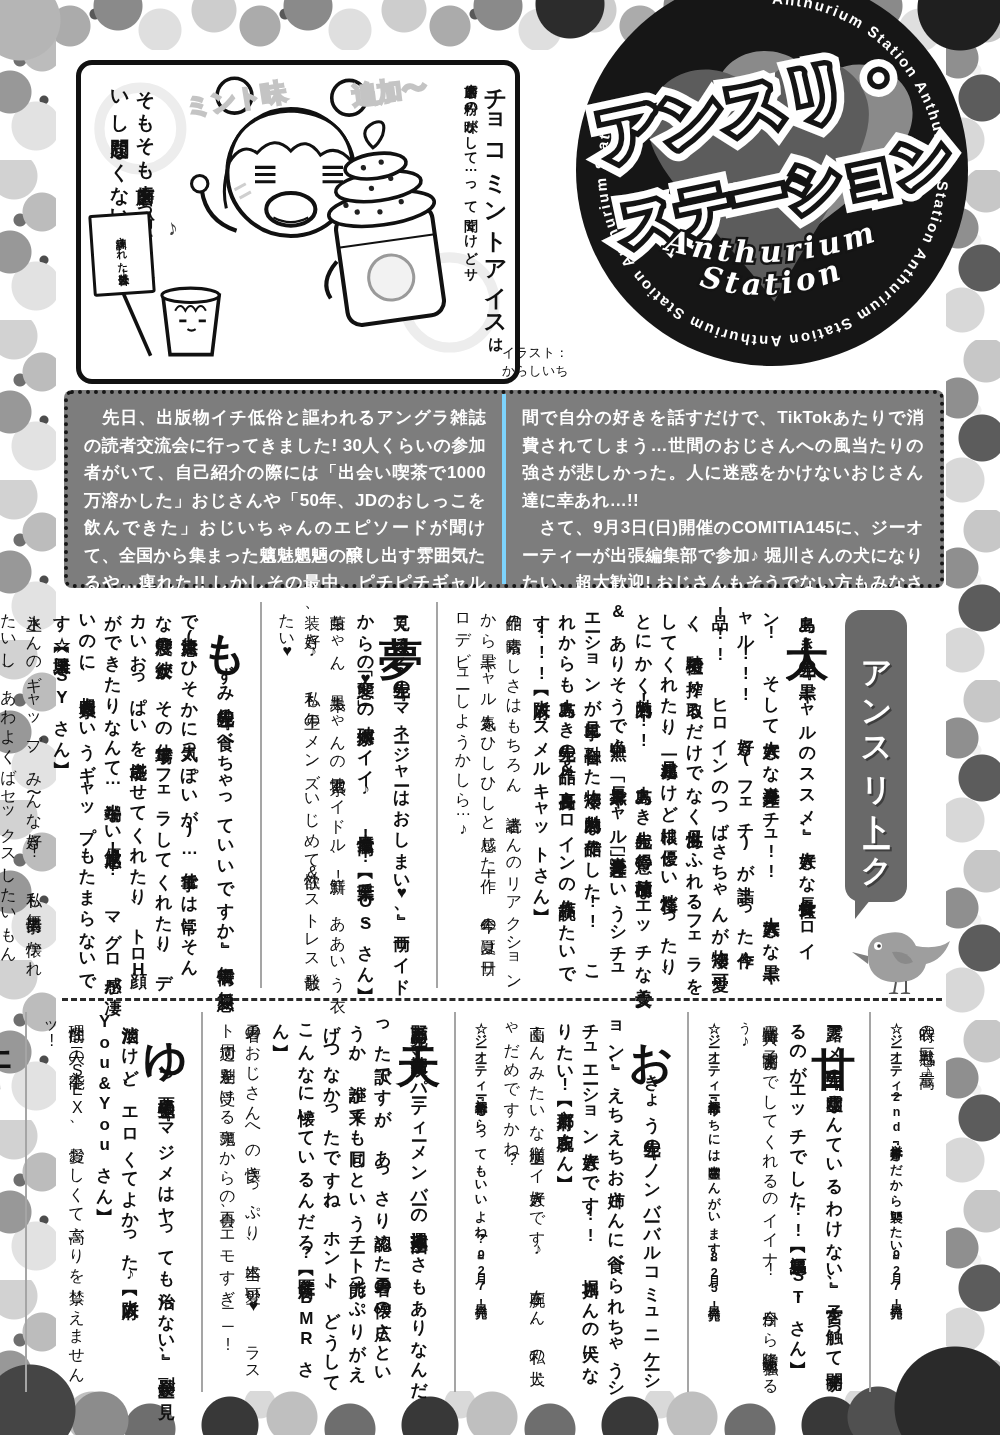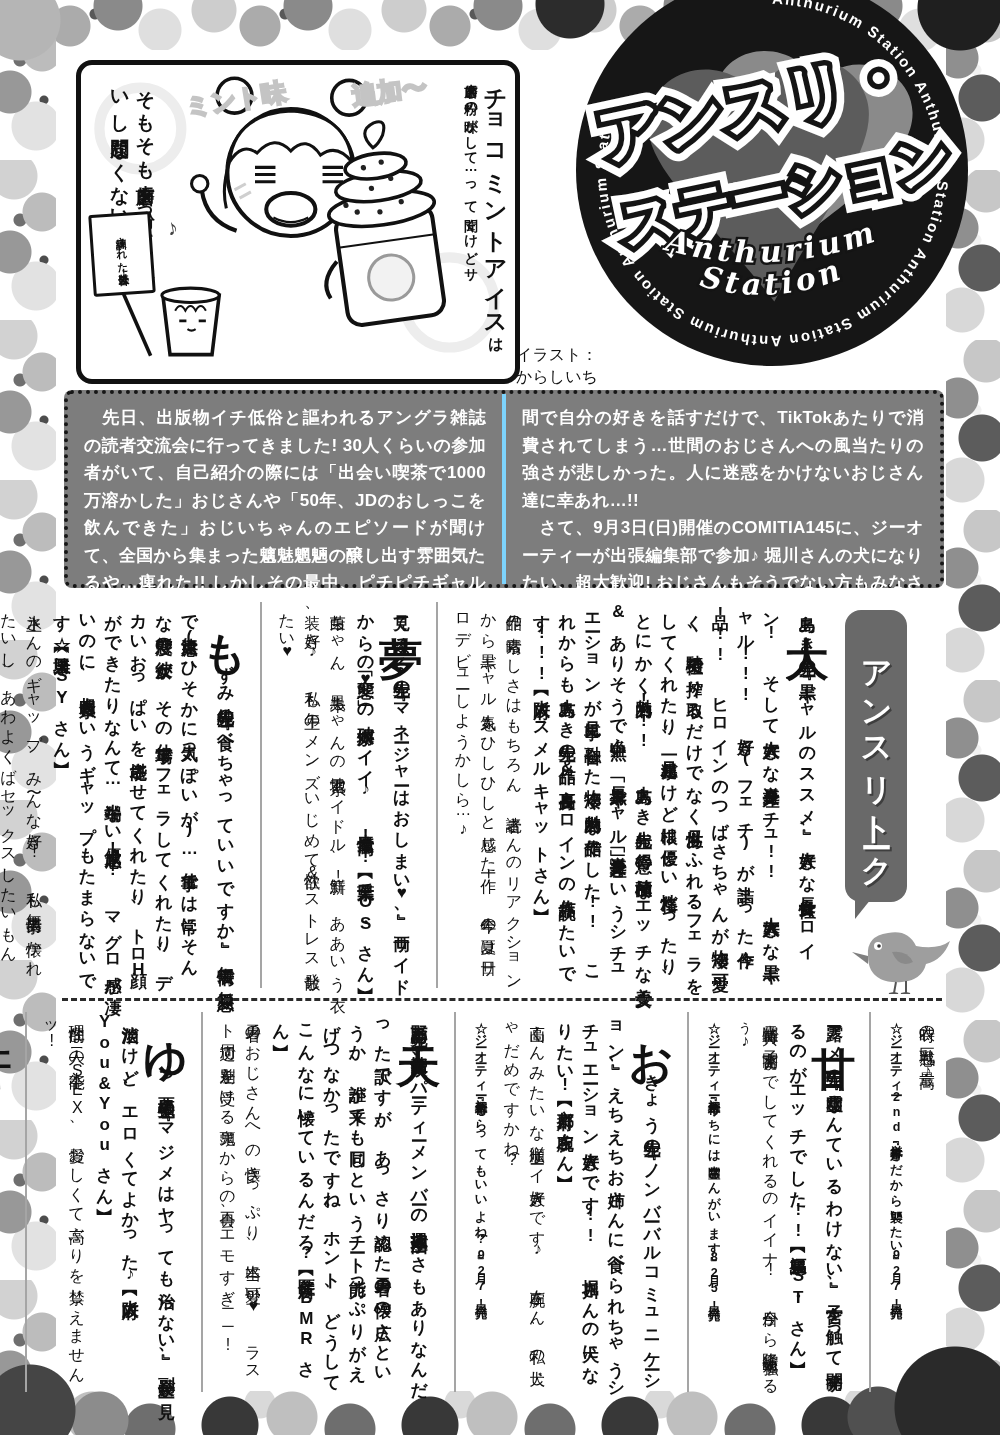--- a/index.html
+++ b/index.html
@@ -70,21 +70,21 @@
   #p-word1{left:104px;top:18px;transform:rotate(-9deg);}
   #p-word2{right:88px;top:10px;transform:rotate(-7deg);}
   .p-sign{position:absolute;left:10px;top:148px;width:56px;height:76px;background:#fff;
     border:3px solid #111;border-radius:3px;transform:rotate(-4deg);z-index:3;
     display:flex;align-items:center;justify-content:center;}
   .p-sign span{writing-mode:vertical-rl;text-orientation:upright;font-size:10.5px;font-weight:900;line-height:1.6;}
   .p-note{position:absolute;left:86px;top:150px;font-size:22px;color:#444;transform:rotate(-12deg);}
   .chibi{position:absolute;inset:0;}
   
   .logo{position:absolute;left:545px;top:-28px;width:458px;height:400px;z-index:3;}
-  .credit{position:absolute;left:516px;top:344px;font-size:16px;line-height:1.4;white-space:pre-line;z-index:2;}
+  .credit{position:absolute;left:502px;top:344px;font-size:13px;line-height:1.4;white-space:pre-line;z-index:2;}
   
   .intro{position:absolute;left:64px;top:390px;width:880px;height:198px;z-index:2;
     background:#7d7d7d;border:4px dotted #161616;border-radius:8px;
     display:flex;box-sizing:border-box;}
   .intro-col{flex:1;padding:10px 16px;color:#ffffff;font-weight:700;font-size:17px;
     line-height:1.62;text-align:justify;letter-spacing:0.3px;}
   .intro-col + .intro-col{border-left:4px solid #7dd3fc;}
   .intro-col p{margin:0;}
   
   .letters{position:absolute;z-index:2;writing-mode:vertical-rl;text-orientation:upright;

